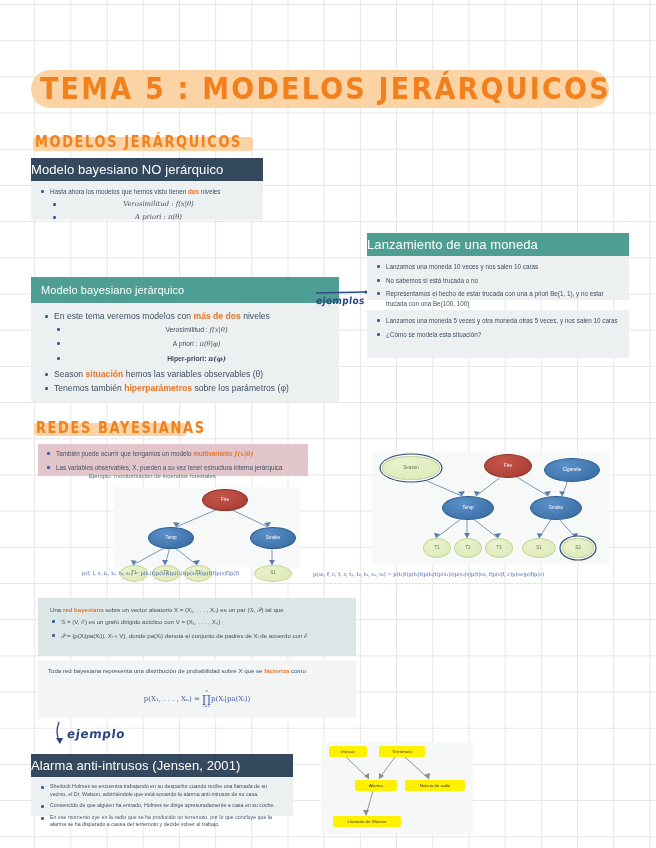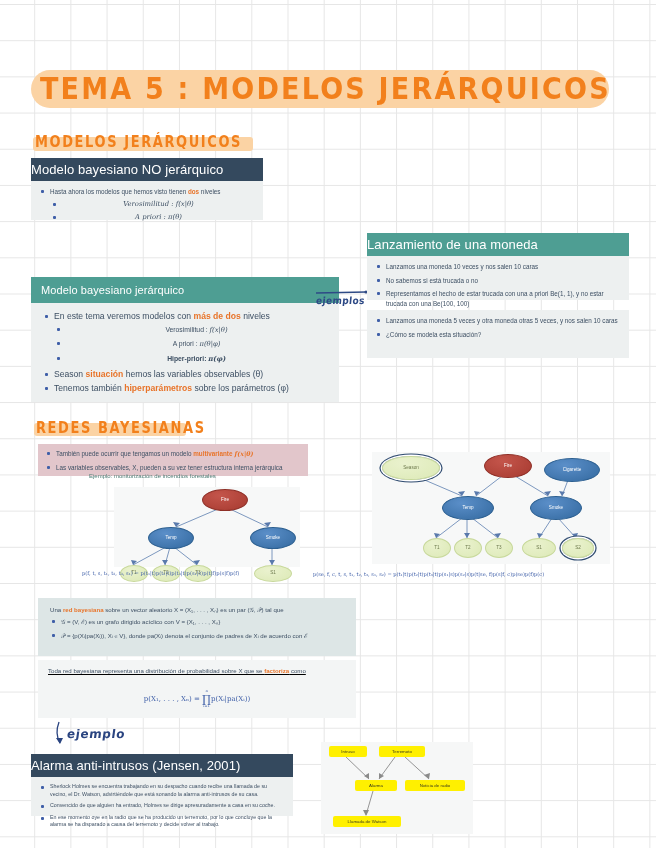--- a/index.html
+++ b/index.html
@@ -293,21 +293,21 @@
       <div style="font-size:6.1px;line-height:9px;color:#3D4F63;">
         <span>Una </span><span class="or">red bayesiana</span><span> sobre un vector aleatorio X = (X₁, . . . , Xₙ) es un par (𝒢, 𝒫) tal que</span>
       </div>
       <ul class="b" style="margin-top:3px;">
         <li class="bl" style="font-size:6.1px;">𝒢 = (V, ℰ) es un  grafo dirigido acíclico  con V = {X₁, . . . , Xₙ}</li>
         <li class="bl" style="font-size:6.1px;">𝒫 = {p(Xᵢ|pa(Xᵢ)), Xᵢ ∈ V}, donde pa(Xᵢ) denota el conjunto de padres de Xᵢ de acuerdo con ℰ</li>
       </ul>
     </div>
   </div>
 
-  <div class="card" style="left:38px;top:660px;width:318px;height:58px;background:#F3F5F5;text-decoration:underline;">
+  <div class="card" style="left:38px;top:660px;width:318px;height:58px;background:#F3F5F5;">
     <div style="padding:6px 10px;font-size:6.1px;line-height:9.5px;color:#3D4F63;">
       <span>Toda red bayesiana representa una distribución de probabilidad sobre X que se </span><span class="or">factoriza</span><span> como</span>
     </div>
     <div style="position:absolute;left:0;right:0;top:30px;text-align:center;
                 font-family:'DejaVu Serif',serif;color:#3F5FA8;font-size:7px;">
       <span>p(X₁, . . . , Xₙ) = </span><span style="display:inline-block;vertical-align:middle;text-align:center;line-height:1;">
         <span style="display:block;font-size:3.6px;">n</span>
         <span style="display:block;font-size:11px;">∏</span>
         <span style="display:block;font-size:3.6px;">i=1</span>
       </span><span>p(Xᵢ|pa(Xᵢ))</span>

